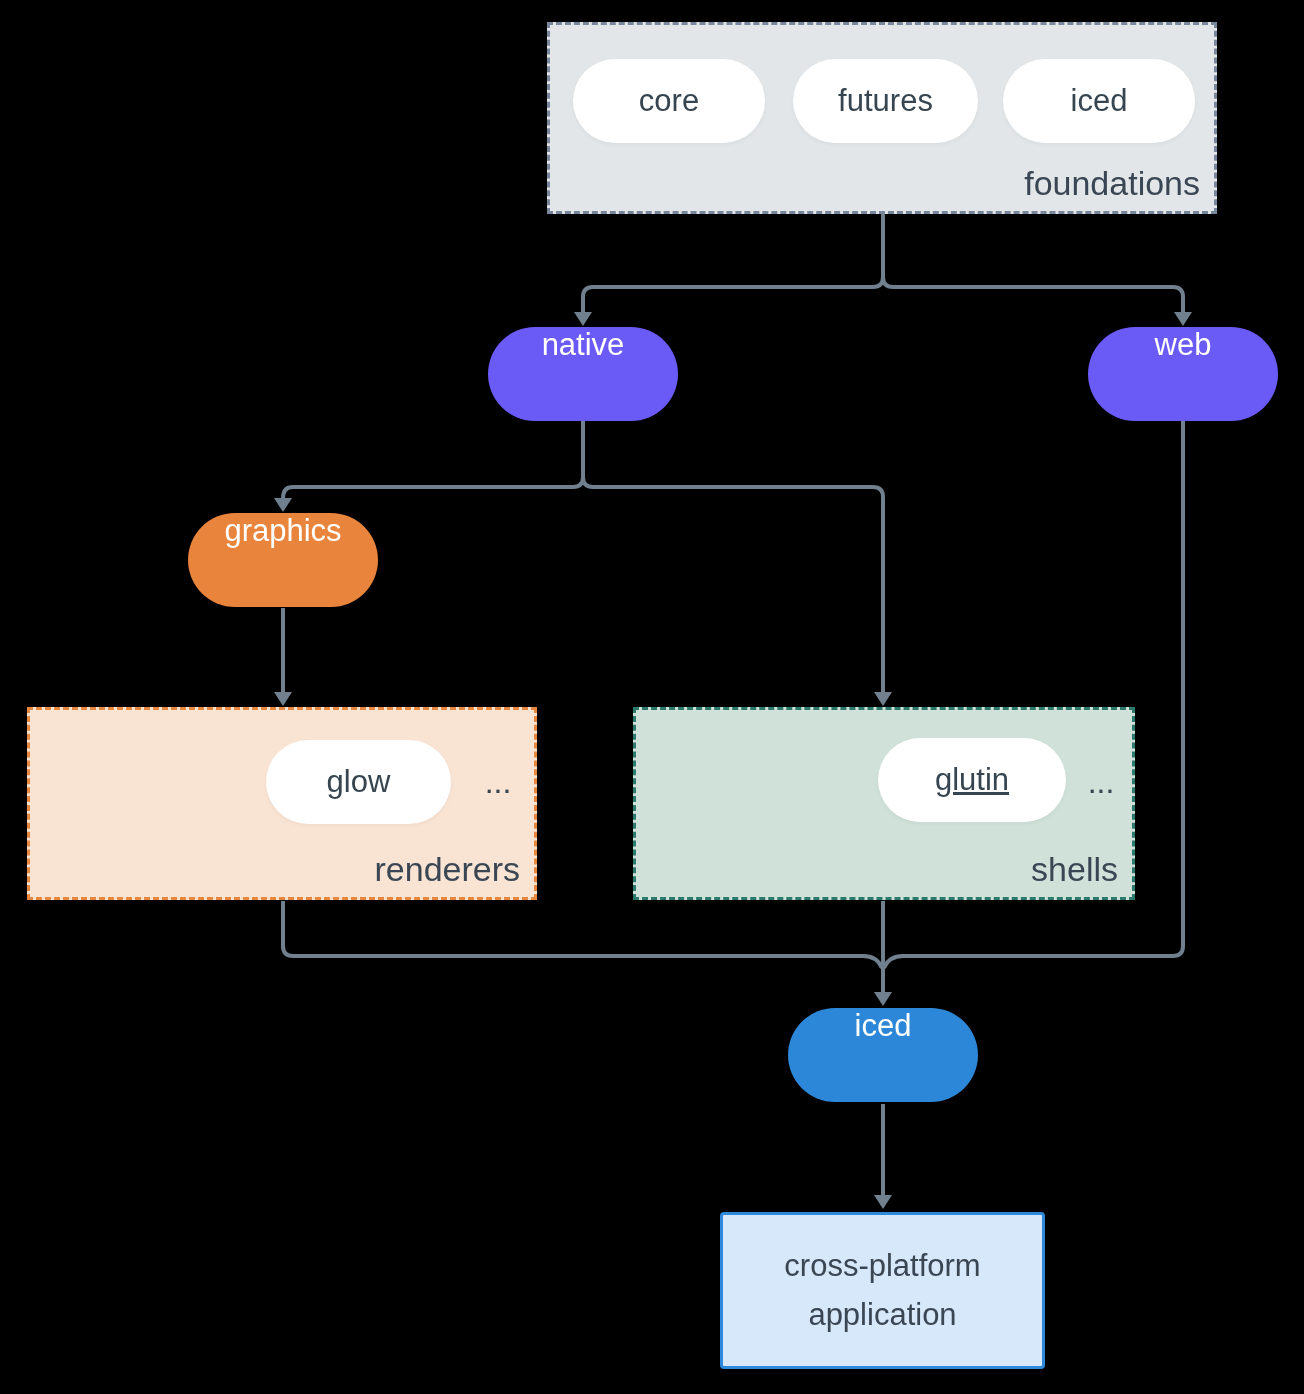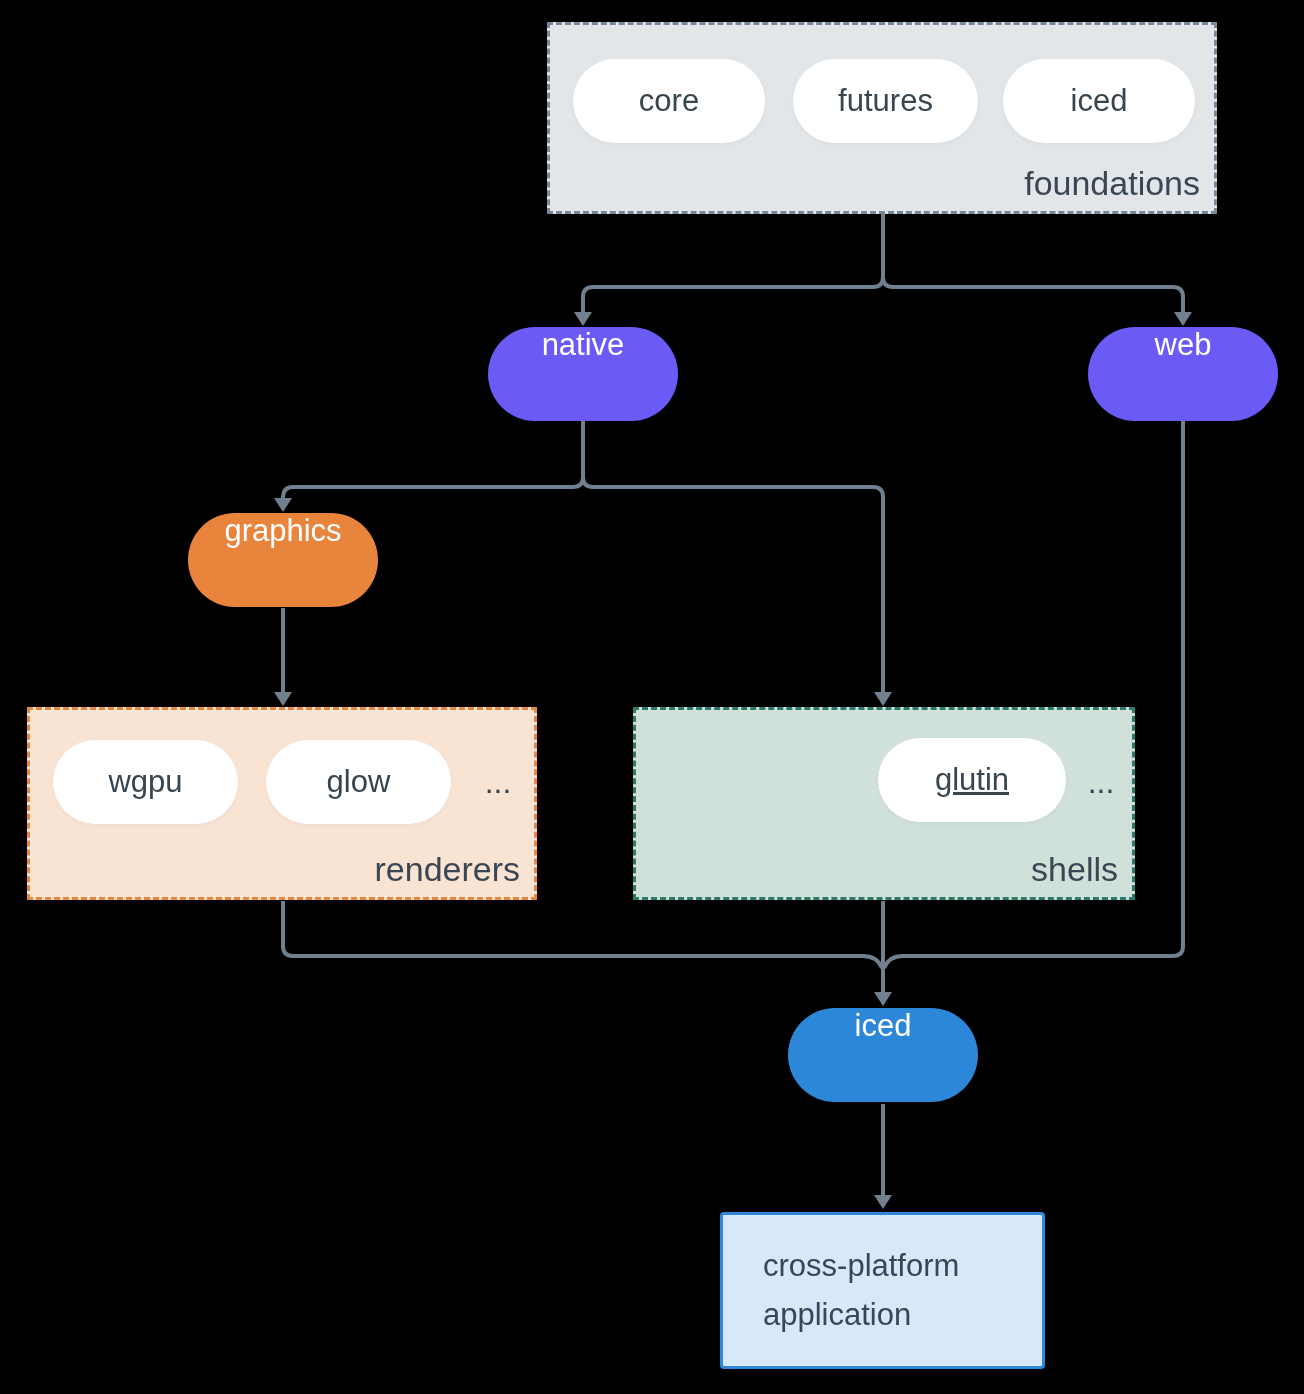--- a/index.html
+++ b/index.html
@@ -95,21 +95,21 @@
     position: absolute;
     left: 720px; top: 1212px;
     width: 325px; height: 157px;
     box-sizing: border-box;
     background: var(--app-bg);
     border: 3px solid var(--app-border);
     border-radius: 4px;
     display: flex;
     align-items: center;
     justify-content: center;
-    text-align: left;
+    text-align: center;
     font-size: 31px;
     line-height: 1.55;
     color: var(--label-text);
     padding: 0 40px;
   }
 </style>
 </head>
 <body>
 
 <div id="stage">
@@ -158,23 +158,20 @@
   </div>
   <div class="node" id="node-web">
     <span>web</span>
   </div>
 
   <div class="node" id="node-graphics">
     <span>graphics</span>
   </div>
 
   <div class="groupbox" id="renderers-box">
-    <div class="whitepill" style="left:23px; top:30px; width:185px;">
-      <span>wgpu</span>
-    </div>
     <div class="whitepill" style="left:236px; top:30px; width:185px;">
       <span>glow</span>
     </div>
     <div class="ellipsis" style="left:438px; top:30px; width:60px;">...</div>
     <span class="grouplabel">renderers</span>
   </div>
 
   <div class="groupbox" id="shells-box">
     <div class="whitepill" style="left:242px; top:28px; width:188px;text-decoration:underline;">
       <span>glutin</span>

